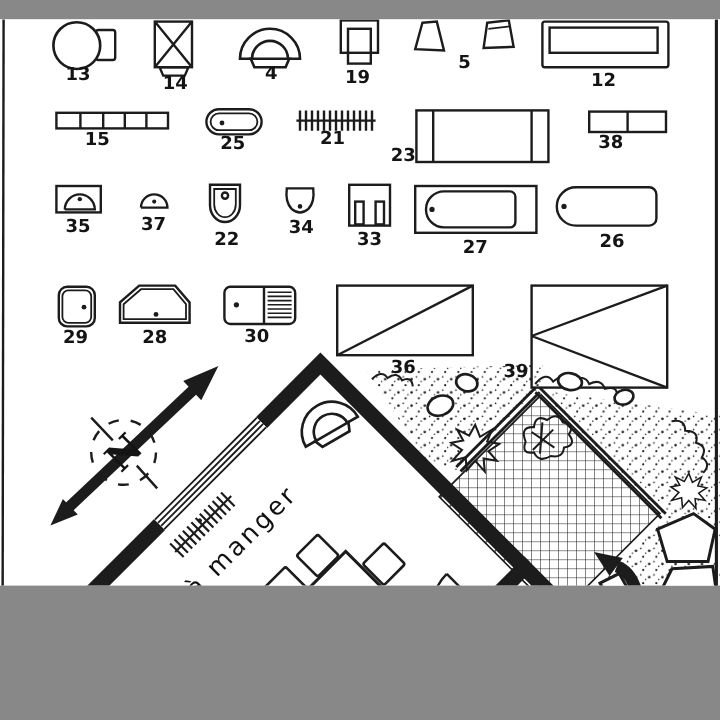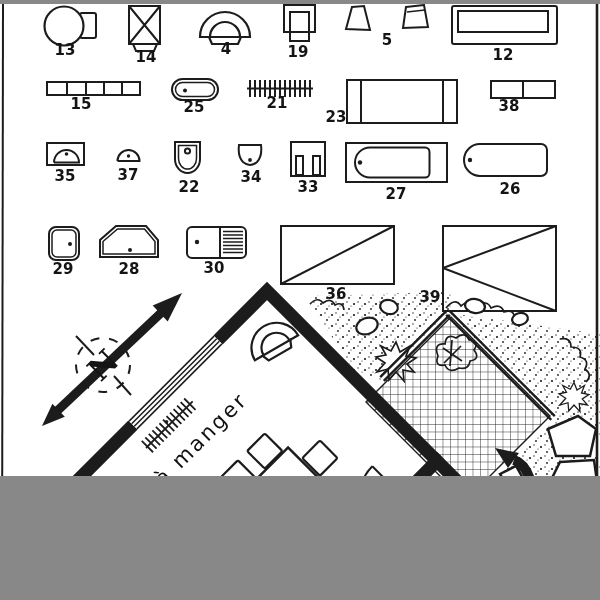--- a/index.html
+++ b/index.html
@@ -1,16 +1,16 @@
 <!DOCTYPE html>
 <html><head>
 <meta charset="utf-8">
 <style>
   html,body{margin:0;padding:0;background:#888;}
-  .page{width:600px;height:472px;background:#ffffff;position:relative;overflow:hidden;margin:4px auto;}
+  .page{width:600px;height:472px;background:#ffffff;position:relative;overflow:hidden;margin:16px auto;}
   svg{display:block;}
   .lbl{font-family:"DejaVu Sans",sans-serif;font-weight:bold;font-size:15px;fill:#141414;text-anchor:middle;}
   .room{font-family:"DejaVu Sans",sans-serif;font-size:21px;letter-spacing:2.5px;fill:#101010;}
   .north{font-family:"DejaVu Serif",serif;font-weight:bold;font-size:31px;fill:#141414;text-anchor:middle;}
   .s2{stroke:#1c1c1c;stroke-width:2;fill:none;}
   .thin{stroke:#1c1c1c;stroke-width:1.5;fill:none;}
   .fw{fill:#ffffff;stroke:#1c1c1c;stroke-width:2.2;}
   .fw25{fill:#ffffff;stroke:#1c1c1c;stroke-width:2.5;}
   .blk{fill:#1c1c1c;stroke:none;}
   .dot{fill:#1c1c1c;stroke:none;}

